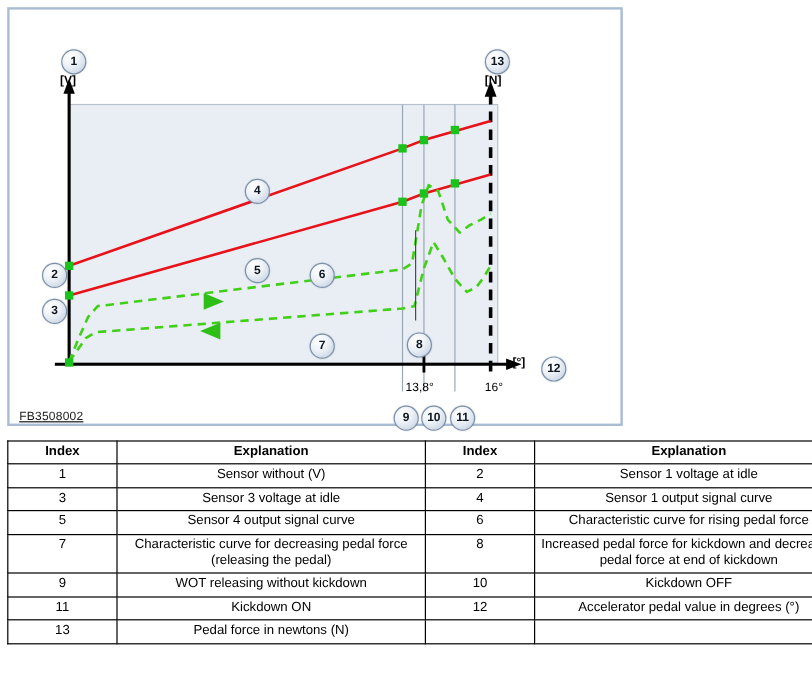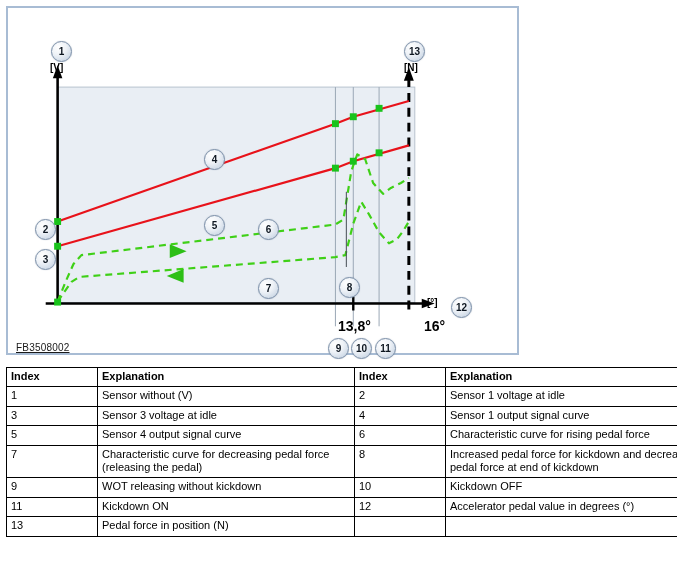--- a/index.html
+++ b/index.html
@@ -68,42 +68,42 @@
   .axis-unit {
     position: absolute;
     font-size: 10px;
     font-weight: bold;
     color: #000000;
     white-space: nowrap;
   }
 
   .tick-label {
     position: absolute;
-    font-size: 14px;
-    font-weight: bold;
+    font-size: 10px;
+    font-weight: normal;
     color: #000000;
     white-space: nowrap;
   }
 
   
   #legend-table {
     position: absolute;
     left: 6px;
     top: 367px;
     width: 665px;
     border-collapse: collapse;
     table-layout: fixed;
     font-size: 11px;
     color: #000000;
   }
   #legend-table td, #legend-table th {
     border: 1px solid #000000;
     padding: 2px 4px 3px 4px;
     vertical-align: top;
-    text-align: left;
+    text-align: center;
     font-weight: normal;
     line-height: 1.22;
   }
   #legend-table th {
     font-weight: bold;
   }
   #legend-table .col-index { width: 82px; }
   #legend-table .col-expl  { width: 248px; }
   #legend-table tr { height: 17px; }
 </style>
@@ -156,21 +156,21 @@
 
     <line x1="341" y1="186" x2="341" y2="262" stroke="#444b52" stroke-width="1"></line>
 
   </svg>
 
   <div class="axis-unit" style="left:42px; top:54px;">[V]</div>
   <div class="axis-unit" style="left:396px; top:54px;">[N]</div>
   <div class="axis-unit" style="left:419px; top:289px;">[°]</div>
 
   <div class="tick-label" style="left:330px; top:310px;">13,8°</div>
-  <div class="tick-label" style="left:416px; top:310px;">16°</div>
+  <div class="tick-label" style="left:396px; top:310px;">16°</div>
 
   <div class="callout" style="left:43px;  top:33px;">1</div>
   <div class="callout" style="left:27px;  top:211px;">2</div>
   <div class="callout" style="left:27px;  top:241px;">3</div>
   <div class="callout" style="left:196px; top:141px;">4</div>
   <div class="callout" style="left:196px; top:207px;">5</div>
   <div class="callout" style="left:250px; top:211px;">6</div>
   <div class="callout" style="left:250px; top:270px;">7</div>
   <div class="callout" style="left:331px; top:269px;">8</div>
   <div class="callout" style="left:320px; top:330px;">9</div>
@@ -224,18 +224,18 @@
       <td>Kickdown OFF</td>
     </tr>
     <tr>
       <td>11</td>
       <td>Kickdown ON</td>
       <td>12</td>
       <td>Accelerator pedal value in degrees (°)</td>
     </tr>
     <tr>
       <td>13</td>
-      <td>Pedal force in position (N)</td>
+      <td>Pedal force in newtons (N)</td>
       <td></td>
       <td></td>
     </tr>
   </tbody>
 </table>
 
 </body></html>

